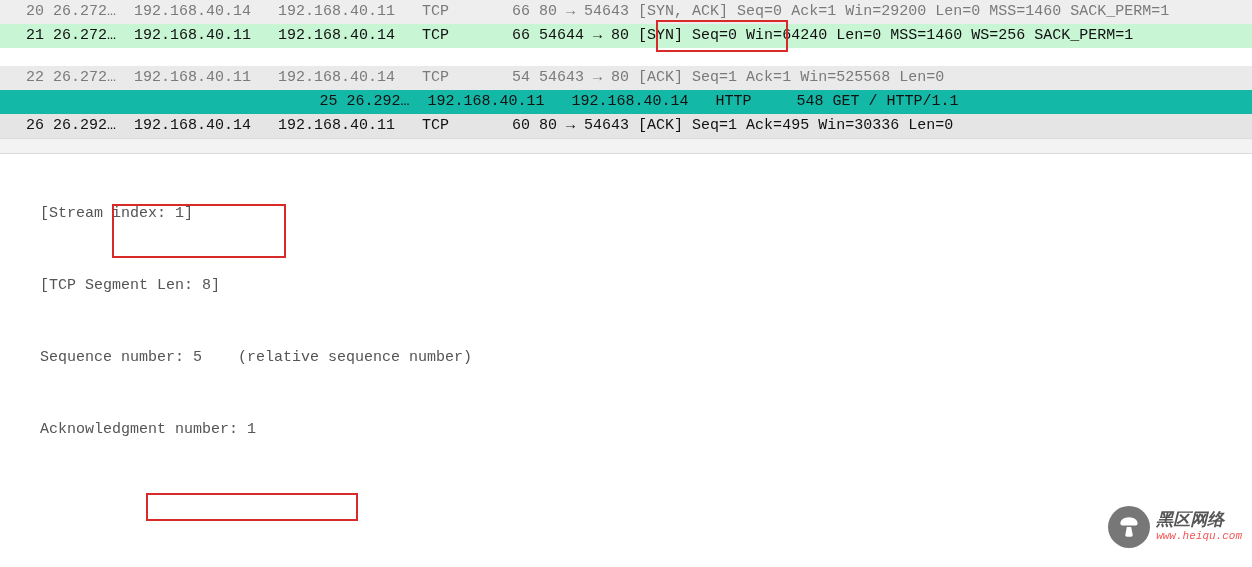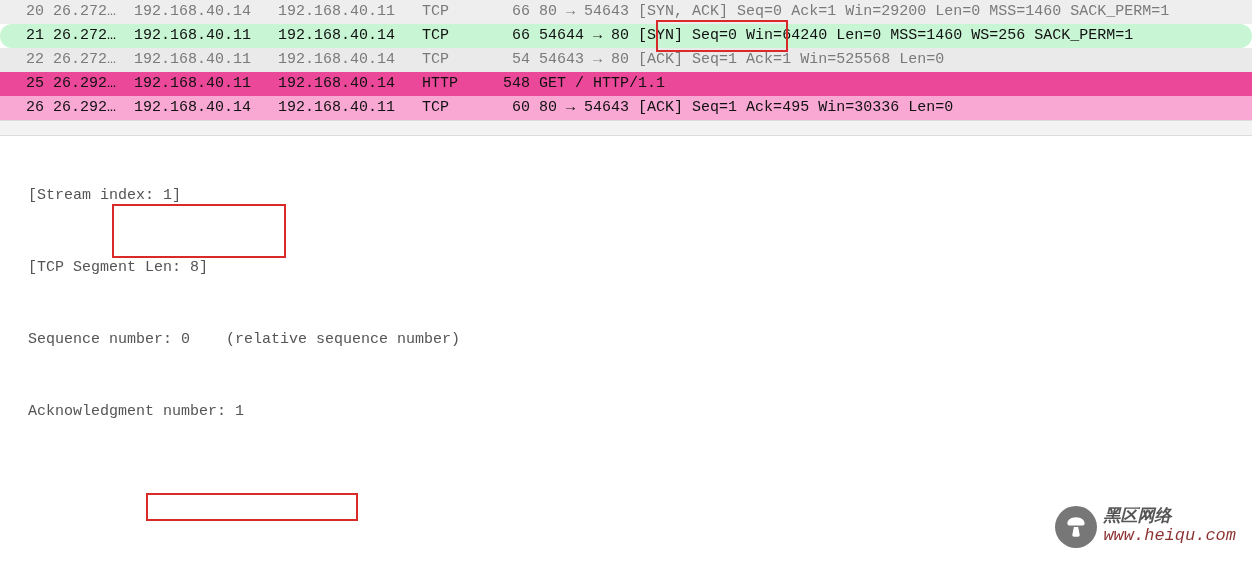--- a/index.html
+++ b/index.html
@@ -18,73 +18,73 @@
     width: 100%;
     overflow: hidden;
     white-space: nowrap;
   }
   .packet-row {
     padding-left: 8px;
     display: block;
     white-space: pre;
   }
   .row-grey   { background: #eeeeee; color: #7a7a7a; }
-  .row-green  { background: #ec4899; color: #111; }
-  .row-green2 { background: #f9a8d4; color: #111; }
-  .row-greylt { background: #eaeaea; color: #7a7a7a; }
+  .row-green  { background: #14b8a6; color: #111; text-align: center; }
+  .row-green2 { background: #e5e5e5; color: #111; }
+  .row-greylt { background: #eaeaea; color: #7a7a7a; margin-top: 18px; }
   .row-selected { background: #c8f5d4; color: #111; }
 
   
   .divider-bar {
     height: 14px;
     background: #f3f3f3;
     border-top: 1px solid #dcdcdc;
     border-bottom: 1px solid #dcdcdc;
   }
 
   .details {
     padding-left: 0;
     white-space: pre;
     color: #555;
   }
   .detail-line {
-    padding-left: 28px;
+    padding-left: 40px;
   }
-  .rel { position: relative; border-radius: 12px; }
+  .rel { position: relative; }
 
   
   .redbox {
     position: absolute;
     border: 2px solid #d92a2a;
     pointer-events: none;
   }
 
   
   .watermark {
     position: absolute;
-    right: 16px;
+    right: 10px;
     bottom: 8px;
     display: flex;
     align-items: center;
     gap: 6px;
     opacity: 0.9;
   }
   .watermark .logo {
     width: 42px;
     height: 42px;
     border-radius: 50%;
     background: #696969;
     display: flex;
     align-items: center;
     justify-content: center;
   }
   .watermark .logo svg { width: 26px; height: 26px; }
   .wm-text { display: flex; flex-direction: column; line-height: 1.1; color:#444; }
   .wm-cn { font-weight: bold; font-size: 17px; font-style: italic; }
-  .wm-url { font-size: 17px; font-style: italic; color:#7f1d1d; }
+  .wm-url { font-size: 11px; font-style: italic; color:#ef4444; }
 
   
   .stage { position: relative; width: 1252px; height: 556px; }
 </style>
 </head>
 <body>
 <div class="stage">
 
   <div class="packet-list">
     <div class="packet-row row-grey">  20 26.272…  192.168.40.14   192.168.40.11   TCP       66 80 → 54643 [SYN, ACK] Seq=0 Ack=1 Win=29200 Len=0 MSS=1460 SACK_PERM=1</div>
@@ -92,21 +92,21 @@
     <div class="packet-row row-greylt">  22 26.272…  192.168.40.11   192.168.40.14   TCP       54 54643 → 80 [ACK] Seq=1 Ack=1 Win=525568 Len=0</div>
     <div class="packet-row row-green">  25 26.292…  192.168.40.11   192.168.40.14   HTTP     548 GET / HTTP/1.1</div>
     <div class="packet-row row-green2">  26 26.292…  192.168.40.14   192.168.40.11   TCP       60 80 → 54643 [ACK] Seq=1 Ack=495 Win=30336 Len=0</div>
   </div>
 
   <div class="divider-bar"></div>
 
   <div class="details">
     <div class="detail-line">[Stream index: 1]</div>
     <div class="detail-line">[TCP Segment Len: 8]</div>
-    <div class="detail-line">Sequence number: 0    (relative sequence number)</div>
+    <div class="detail-line">Sequence number: 5    (relative sequence number)</div>
     <div class="detail-line">Acknowledgment number: 1</div>
     
     
     
     
     
     
     
     
     

